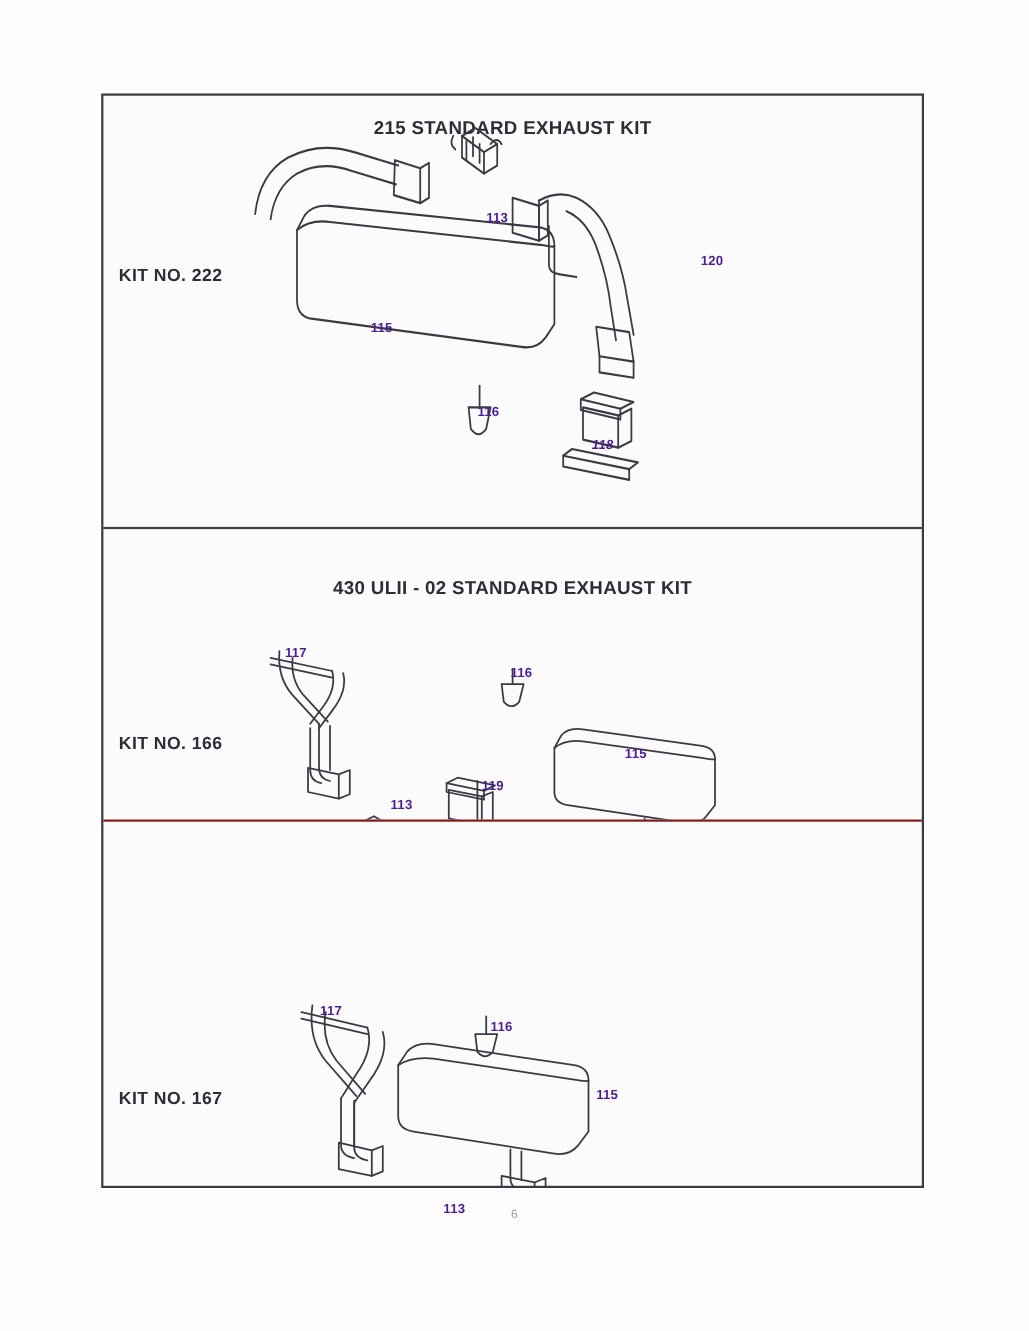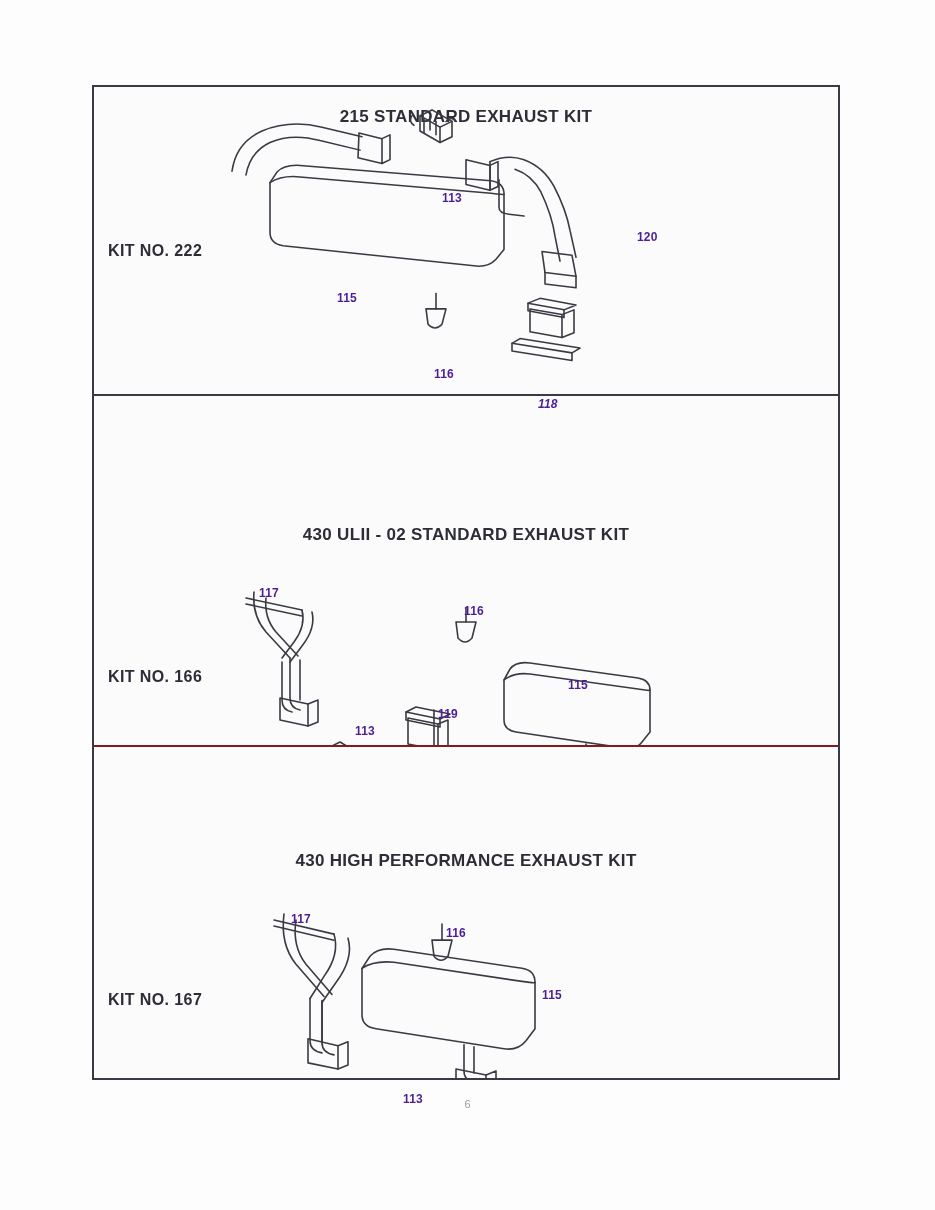--- a/index.html
+++ b/index.html
@@ -31,21 +31,21 @@
     border: 2px solid #3a3a44;
     background: #fbfbfb;
     box-sizing: border-box;
   }
   .panel {
     position: absolute;
     left: 0;
     width: 100%;
     box-sizing: border-box;
   }
-  .panel.p1 { top: 0; height: 309px; border-bottom: 2px solid #3a3a44; }
+  .panel.p1 { top: 0; height: 394px; border-bottom: 2px solid #3a3a44; }
   .panel.p2 { top: 323px; height: 337px; border-bottom: 2px solid #7f1d1d; }
   .panel.p3 { top: 660px; height: 333px; }
 
   .panel-title {
     position: absolute;
     left: 0;
     width: 100%;
     text-align: center;
     font-size: 17px;
     font-weight: bold;
@@ -209,21 +209,20 @@
       </div>
 
       <div class="part-num" style="left:165px; top:176px;">117</div>
       <div class="part-num" style="left:370px; top:194px;">116</div>
       <div class="part-num" style="left:474px; top:268px;">115</div>
       <div class="part-num" style="left:261px; top:314px;">113</div>
       <div class="part-num" style="left:344px; top:297px;">119</div>
     </div>
 
     <div class="panel p3">
-      <div class="panel-title">430 HIGH PERFORMANCE EXHAUST KIT</div>
       <div class="kit-no">KIT NO. 167</div>
 
       <div class="drawing">
         <svg viewBox="0 0 744 331" preserveAspectRatio="none">
           <g fill="none" stroke="#3a3a44" stroke-width="1.6" stroke-linejoin="round" stroke-linecap="round">
 
             <path d="M180 172 L240 186"></path>
             <path d="M180 178 L240 192"></path>
             <path d="M190 166 Q186 196 202 216 L230 248"></path>
             <path d="M202 172 Q198 198 212 216 L238 246"></path>

